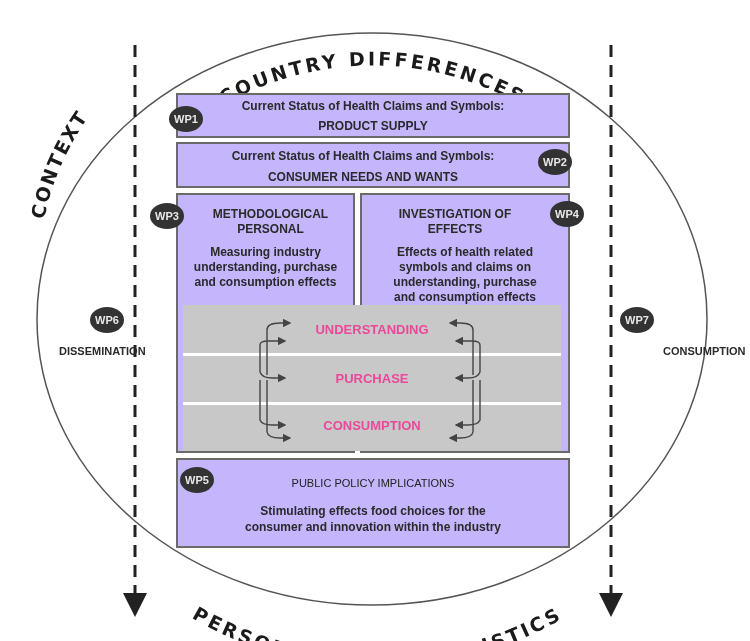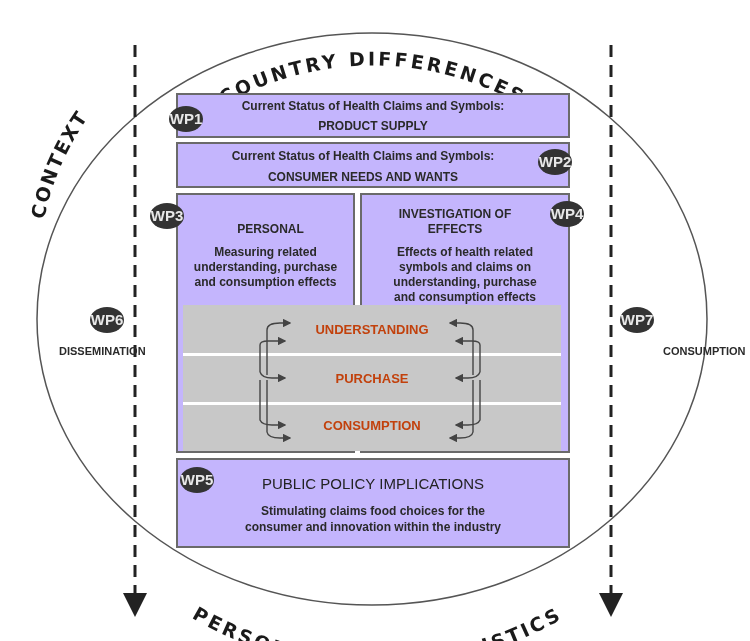--- a/index.html
+++ b/index.html
@@ -2,24 +2,24 @@
 <html><head>
 <meta charset="utf-8">
 <style>
   html, body { margin: 0; padding: 0; background: #ffffff; }
   body { width: 750px; height: 641px; position: relative; overflow: hidden;
          font-family: "Liberation Sans", sans-serif; color: #2a2a2a; }
   svg.bg { position: absolute; left: 0; top: 0; }
   .box { position: absolute; border: 2px solid #6a6a6a; background: #c4b5fd; box-sizing: border-box; }
   .txt { position: absolute; text-align: center; font-weight: bold; font-size: 12px; color: #2a2a2a; line-height: 15px; }
   .badge { position: absolute; width: 34px; height: 26px; border-radius: 50%; background: #333333;
-           color: #e8e8e8; font-size: 15px; font-weight: bold; text-align: center; line-height: 26px; }
+           color: #e8e8e8; font-size: 11px; font-weight: bold; text-align: center; line-height: 26px; }
   .gray { position: absolute; background: #c8c8c8; }
   .band-sep { position: absolute; height: 3px; background: #ffffff; }
-  .stage { position: absolute; font-weight: bold; font-size: 13px; color: #c2410c; text-align: center; }
+  .stage { position: absolute; font-weight: bold; font-size: 13px; color: #ec4899; text-align: center; }
   .side-label { position: absolute; font-weight: bold; font-size: 11px; color: #2a2a2a; padding-left: 44px; }
 </style>
 </head>
 <body>
 
 <svg class="bg" width="750" height="641" viewBox="0 0 750 641">
   <defs>
     <path id="arcTop" d="M 200 120 A 300 300 0 0 1 545 120"></path>
     <path id="arcBottom" d="M 165 600 A 330 290 0 0 0 590 600"></path>
     <path id="arcLeft" d="M 45 320 A 335 290 0 0 1 160 45"></path>
@@ -57,22 +57,23 @@
 </div>
 <div class="badge" style="left:169px;top:106px;">WP1</div>
 
 <div class="box" style="left:176px;top:142px;width:394px;height:46px;">
   <div class="txt" style="left:0;right:20px;top:5px;">Current Status of Health Claims and Symbols:</div>
   <div class="txt" style="left:0;right:20px;top:26px;">CONSUMER NEEDS AND WANTS</div>
 </div>
 <div class="badge" style="left:538px;top:149px;">WP2</div>
 
 <div class="box" style="left:176px;top:193px;width:179px;height:260px;">
+  <div class="txt" style="left:10px;right:0;top:12px;">METHODOLOGICAL</div>
   <div class="txt" style="left:10px;right:0;top:27px;">PERSONAL</div>
-  <div class="txt" style="left:0;right:0;top:50px;">Measuring related</div>
+  <div class="txt" style="left:0;right:0;top:50px;">Measuring industry</div>
   <div class="txt" style="left:0;right:0;top:65px;">understanding, purchase</div>
   <div class="txt" style="left:0;right:0;top:80px;">and consumption effects</div>
 </div>
 <div class="badge" style="left:150px;top:203px;">WP3</div>
 
 <div class="box" style="left:360px;top:193px;width:210px;height:260px;">
   <div class="txt" style="left:0;right:20px;top:12px;">INVESTIGATION OF</div>
   <div class="txt" style="left:0;right:20px;top:27px;">EFFECTS</div>
   <div class="txt" style="left:0;right:0;top:65px;">symbols and claims on</div>
   <div class="txt" style="left:0;right:0;top:50px;">Effects of health related</div>
@@ -100,22 +101,22 @@
 
     <path d="M 473 375 L 473 330 Q 473 323 460 323 L 450 323"></path>
     <path d="M 480 372 L 480 345 Q 480 341 472 341 L 456 341"></path>
     <path d="M 480 372 Q 478 378 468 378 L 456 378"></path>
     <path d="M 480 380 L 480 420 Q 478 425 468 425 L 456 425"></path>
     <path d="M 473 380 L 473 432 Q 472 438 460 438 L 450 438"></path>
   </g>
 </svg>
 
 <div class="box" style="left:176px;top:458px;width:394px;height:90px;">
-  <div class="txt" style="left:0;right:0;top:16px;font-weight:normal;font-size:15px;color:#222;">PUBLIC POLICY IMPLICATIONS</div>
-  <div class="txt" style="left:0;right:0;top:44px;">Stimulating claims food choices for the</div>
+  <div class="txt" style="left:0;right:0;top:16px;font-weight:normal;font-size:11px;color:#222;">PUBLIC POLICY IMPLICATIONS</div>
+  <div class="txt" style="left:0;right:0;top:44px;">Stimulating effects food choices for the</div>
   <div class="txt" style="left:0;right:0;top:60px;">consumer and innovation within the industry</div>
 </div>
 <div class="badge" style="left:180px;top:467px;">WP5</div>
 
 <div class="badge" style="left:90px;top:307px;">WP6</div>
 <div class="side-label" style="left:15px;top:345px;">DISSEMINATION</div>
 
 <div class="badge" style="left:620px;top:307px;">WP7</div>
 <div class="side-label" style="left:619px;top:345px;">CONSUMPTION</div>
 

